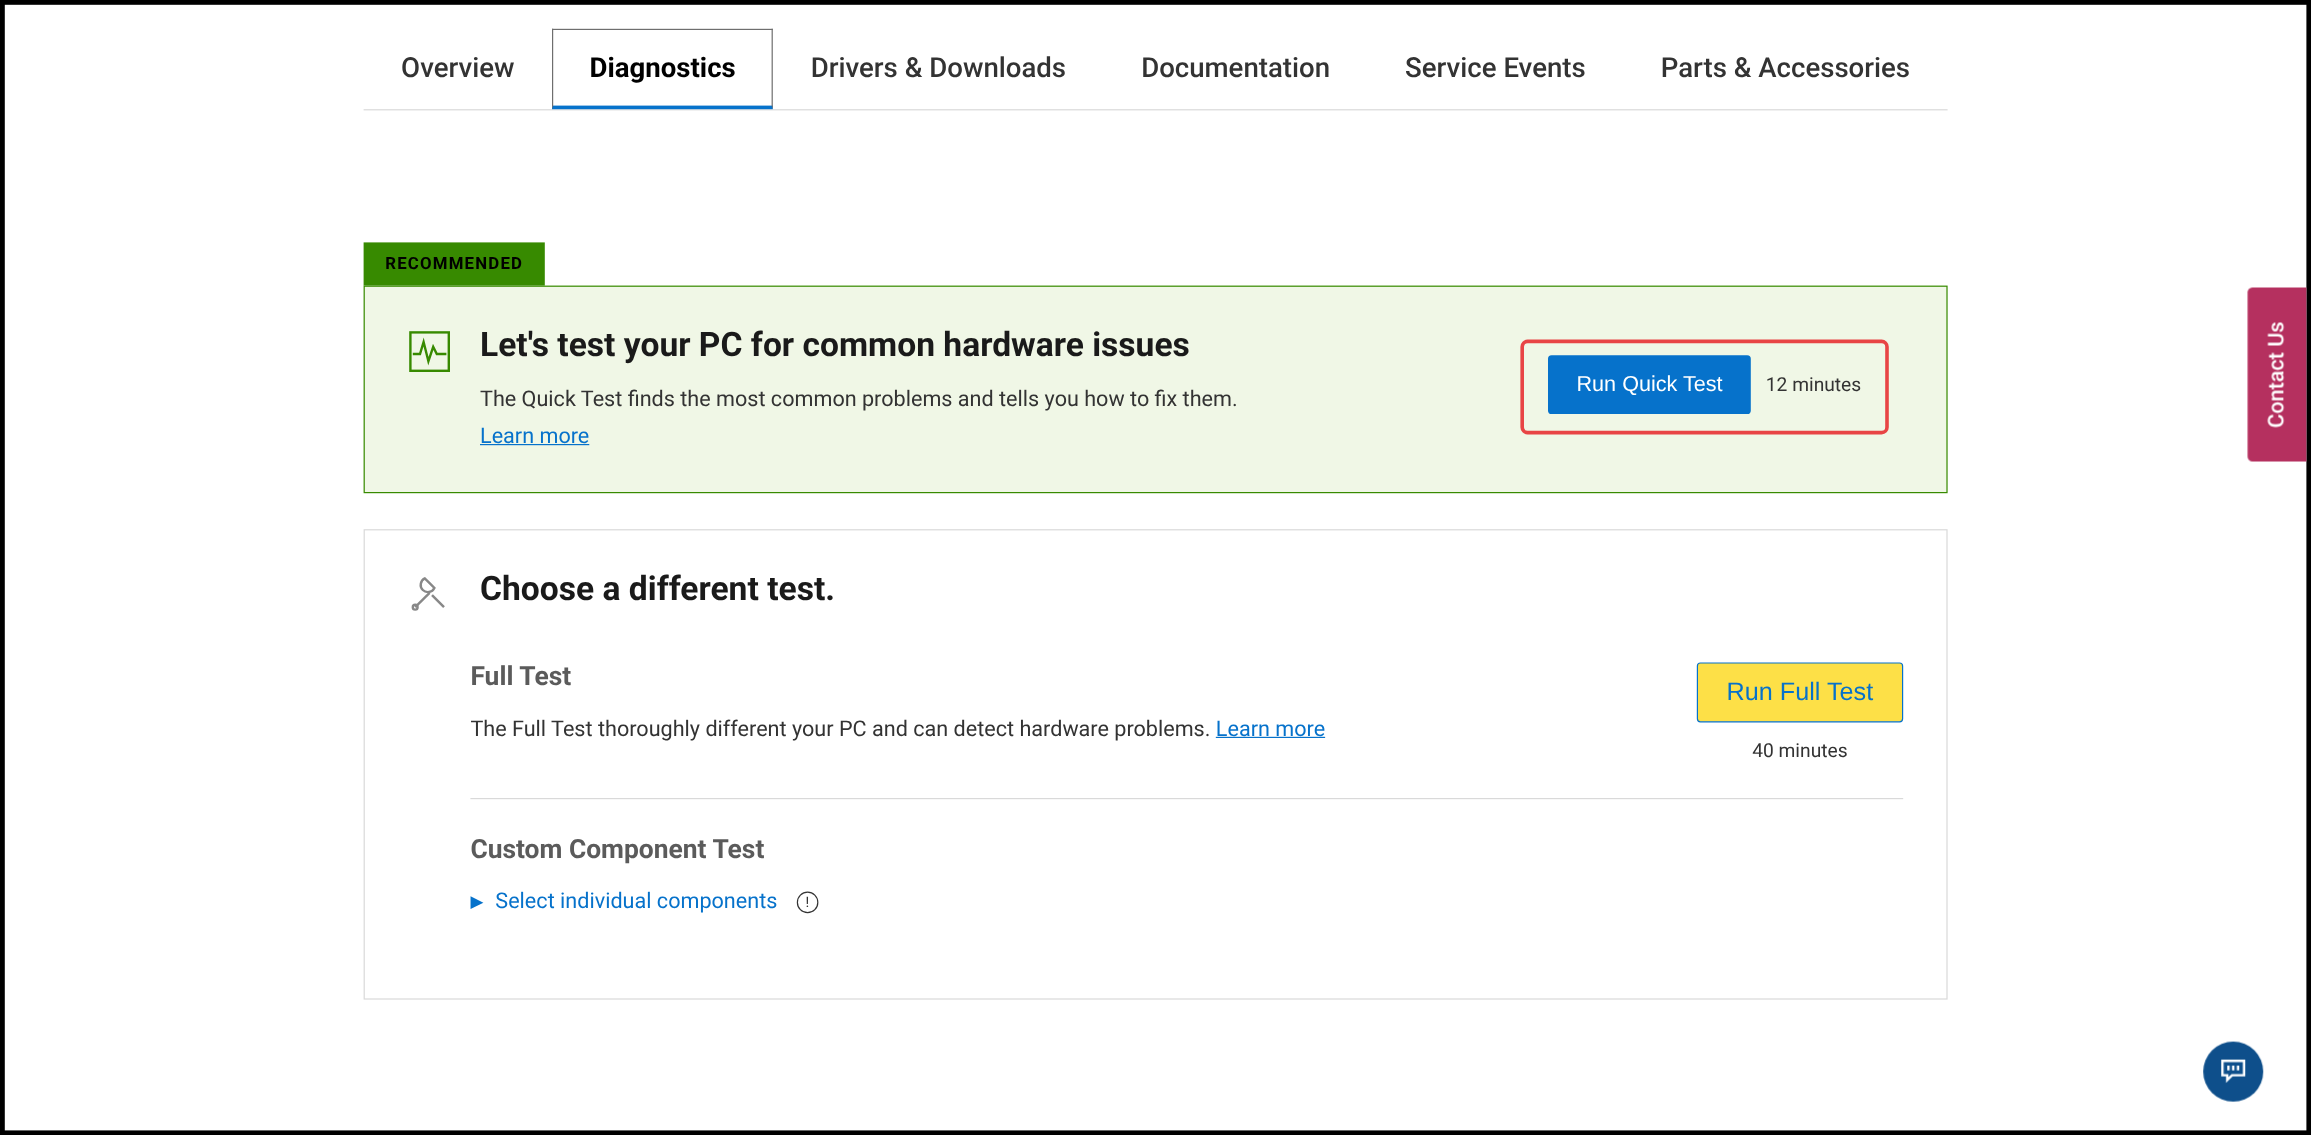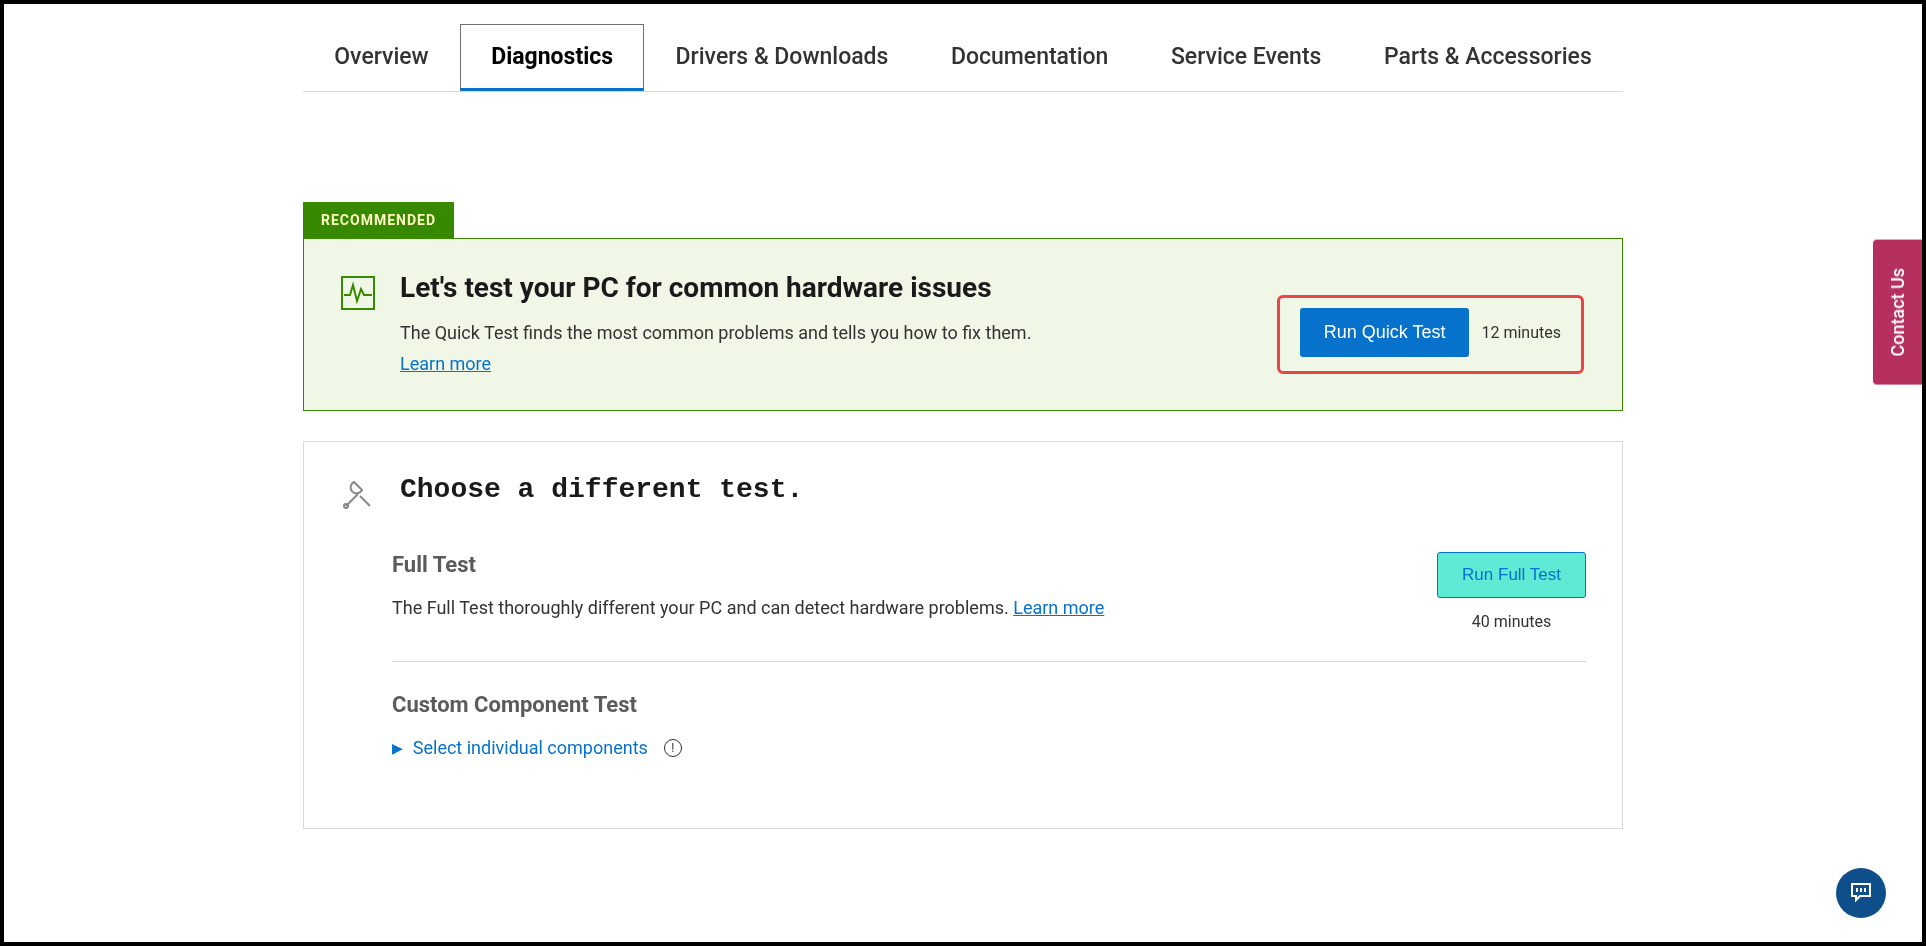--- a/index.html
+++ b/index.html
@@ -47,32 +47,32 @@
       border-bottom: 3px solid #0672cb;
       font-weight: 700;
       color: #000;
     }
     .main-area {
       margin-top: 110px;
     }
     .badge-recommended {
       display: inline-block;
       background: #378a00;
-      color: #fef9c3;
+      color: #000000;
       font-weight: 700;
       font-size: 14px;
       letter-spacing: 1px;
       padding: 10px 18px;
     }
     .card-recommended {
       border: 1px solid #378a00;
       background: #f0f7e6;
-      padding: 32px 38px 36px 36px;
-      display: flex;
-      align-items: flex-end;
+      padding: 32px 48px 36px 36px;
+      display: flex;
+      align-items: center;
       justify-content: space-between;
     }
     .card-recommended-left {
       display: flex;
       align-items: flex-start;
       gap: 24px;
       flex: 1;
     }
     .heart-icon {
       width: 36px;
@@ -110,44 +110,43 @@
       background: #0672cb;
       color: #fff;
       border: none;
       padding: 14px 24px;
       font-size: 18px;
       font-weight: 500;
       border-radius: 3px;
       cursor: pointer;
     }
     .btn-secondary {
-      background: #5eead4;
+      background: #fde047;
       color: #0672cb;
       border: 1px solid #0672cb;
       padding: 12px 24px;
-      font-size: 17px;
+      font-size: 21px;
       font-weight: 500;
       border-radius: 3px;
       cursor: pointer;
     }
     .duration {
       font-size: 16px;
       color: #333;
     }
     .card-secondary {
       border: 1px solid #d9d9d9;
       margin-top: 30px;
       padding: 32px 36px 40px 36px;
     }
     .card-secondary-header {
       display: flex;
       align-items: flex-start;
       gap: 24px;
       margin-bottom: 40px;
-      font-family: Liberation Mono, monospace;
     }
     .tools-icon {
       width: 36px;
       height: 36px;
       flex-shrink: 0;
       margin-top: 2px;
     }
     .card-secondary-title {
       font-size: 28px;
       font-weight: 700;

